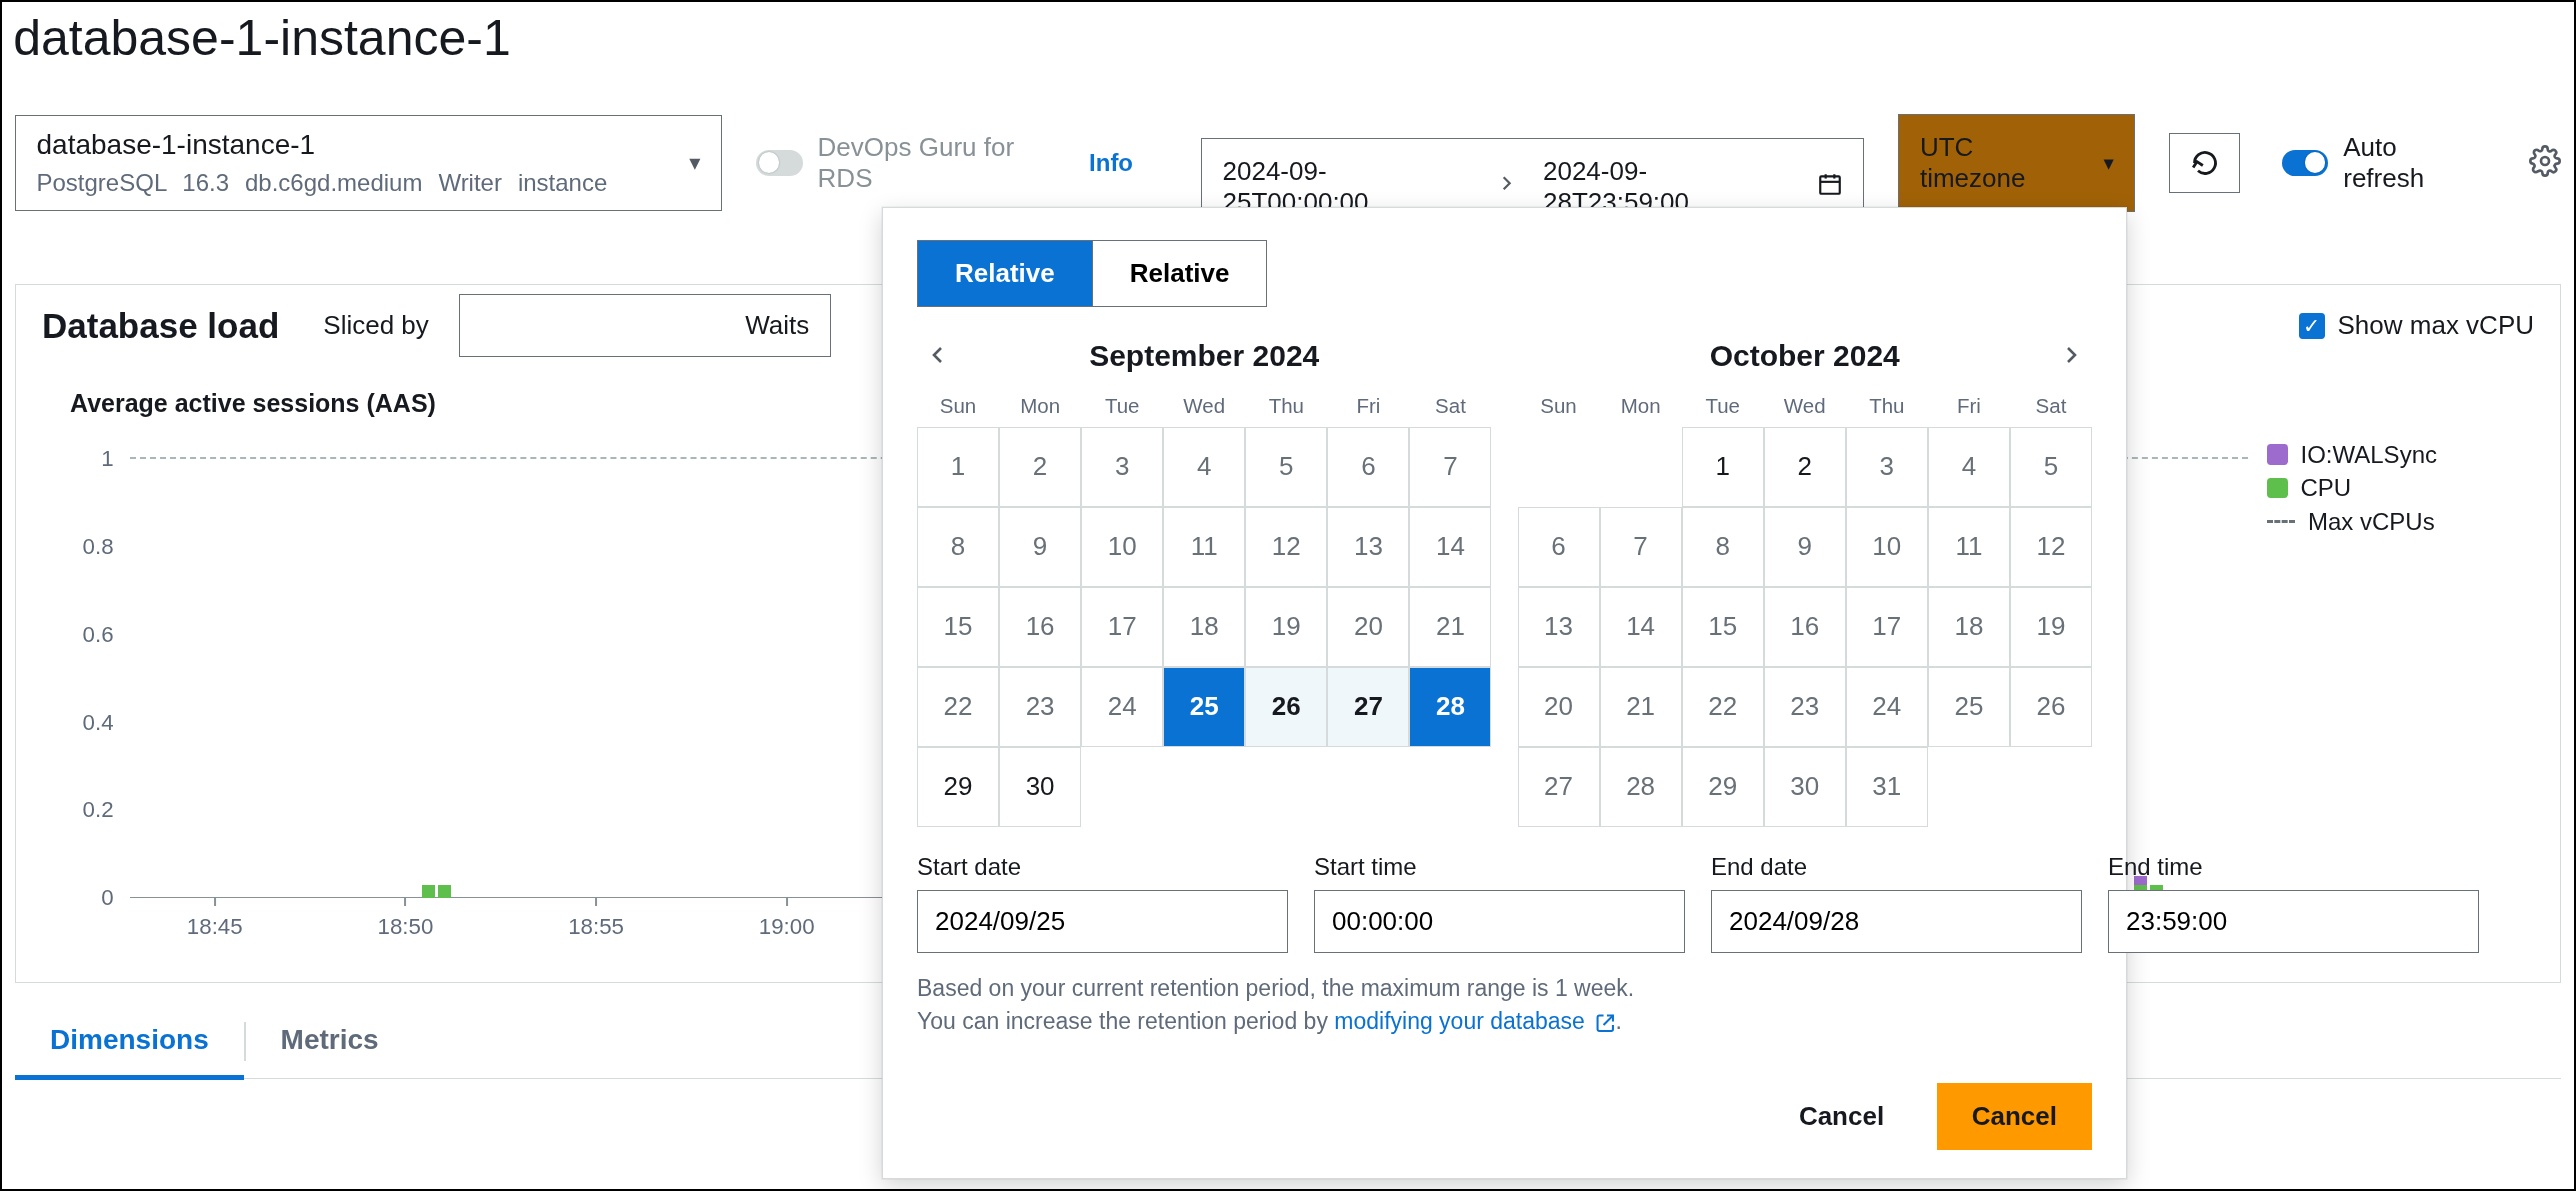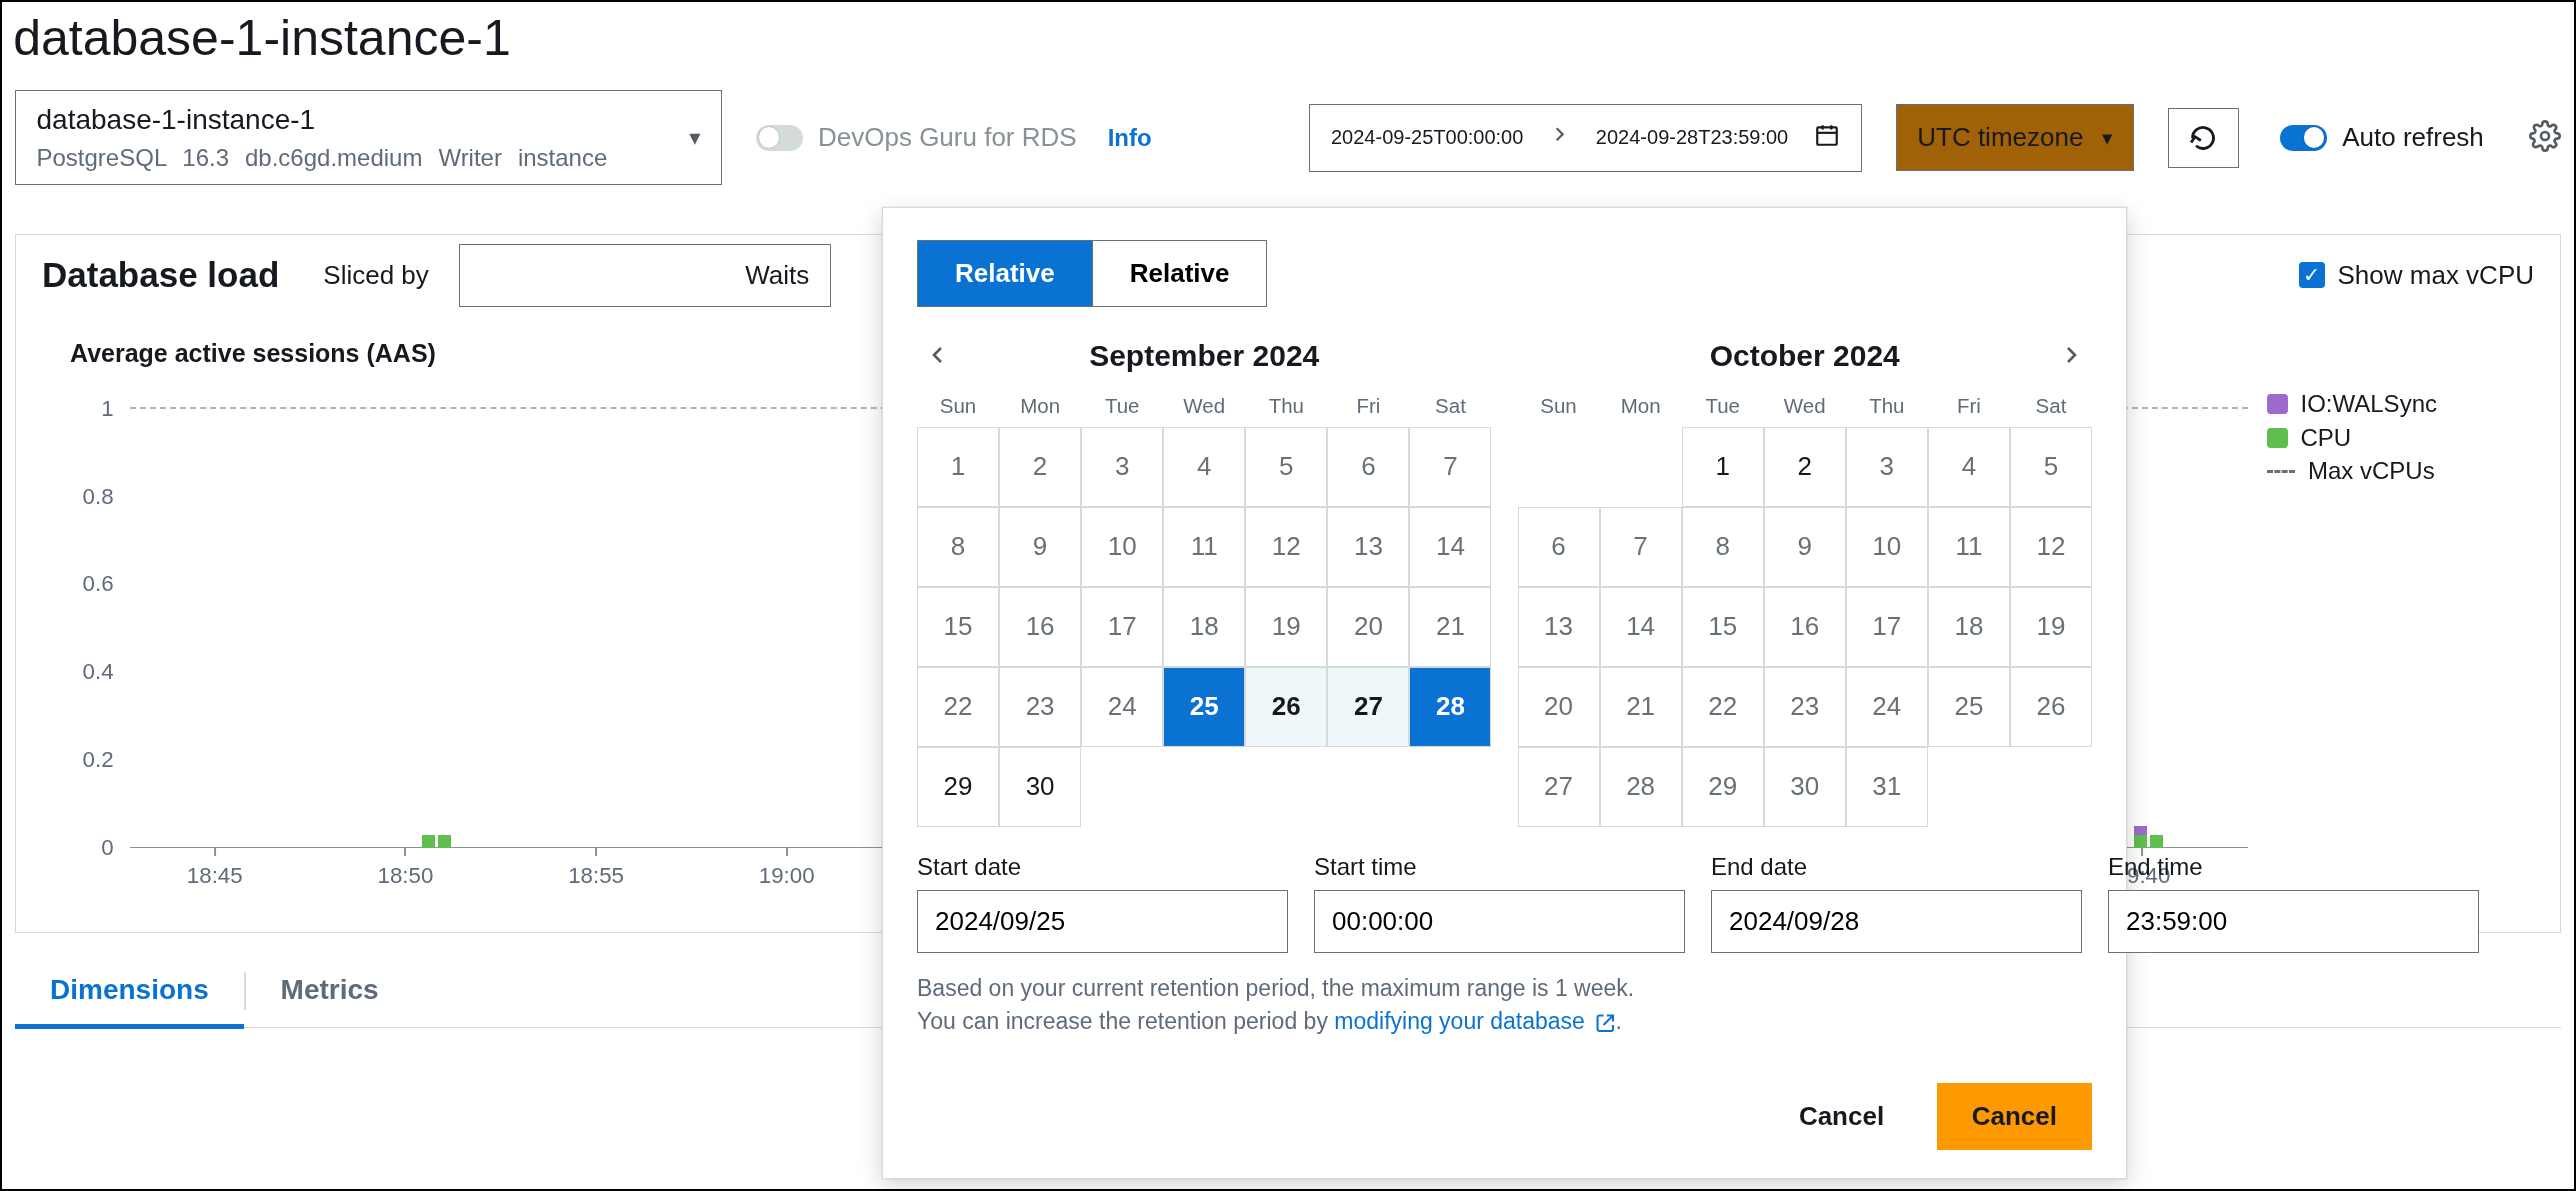--- a/index.html
+++ b/index.html
@@ -43,26 +43,27 @@
     width: 47px; height: 26px; border-radius: 18.6px; background: #d5dbdb;
     position: relative; display: inline-block;
   }
   .toggle::after {
     content: ""; position: absolute; width: 20.5px; height: 20.5px; border-radius: 50%;
     background: #fff; top: 2.8px; left: 2.8px; box-shadow: 0 0 1.9px rgba(0,0,0,.3);
   }
   .toggle.on { background: #0972d3; }
   .toggle.on::after { left: auto; right: 2.8px; }
   .devops-label { font-size: 26px; color: #879196; }
-  .info-link { font-size: 24px; color: #0972d3; font-weight: 700; margin-left: 16px; }
+  .info-link { font-size: 24px; color: #0972d3; font-weight: 700; margin-left: 0; }
   .spacer { flex: 1; }
   .daterange-btn {
     border: 1.9px solid #687078; padding: 17px 20.5px;
-    display: flex; align-items: center; gap: 26px; font-size: 20px;
+    display: flex; align-items: center; gap: 26px; font-size: 26px;
     background: #fff;
+    margin-top: 48px;
   }
   .daterange-btn .arrow { font-size: 22.3px; color: #545b64; }
   .daterange-btn .cal-icon { font-size: 24px; }
   .tz-select {
     border: 1.9px solid #687078; padding: 17px 20.5px;
     display: flex; align-items: center; gap: 18.6px; font-size: 26px;
     background: #a16207;
   }
   .tz-select .caret { font-size: 20.5px; }
   .icon-btn {

